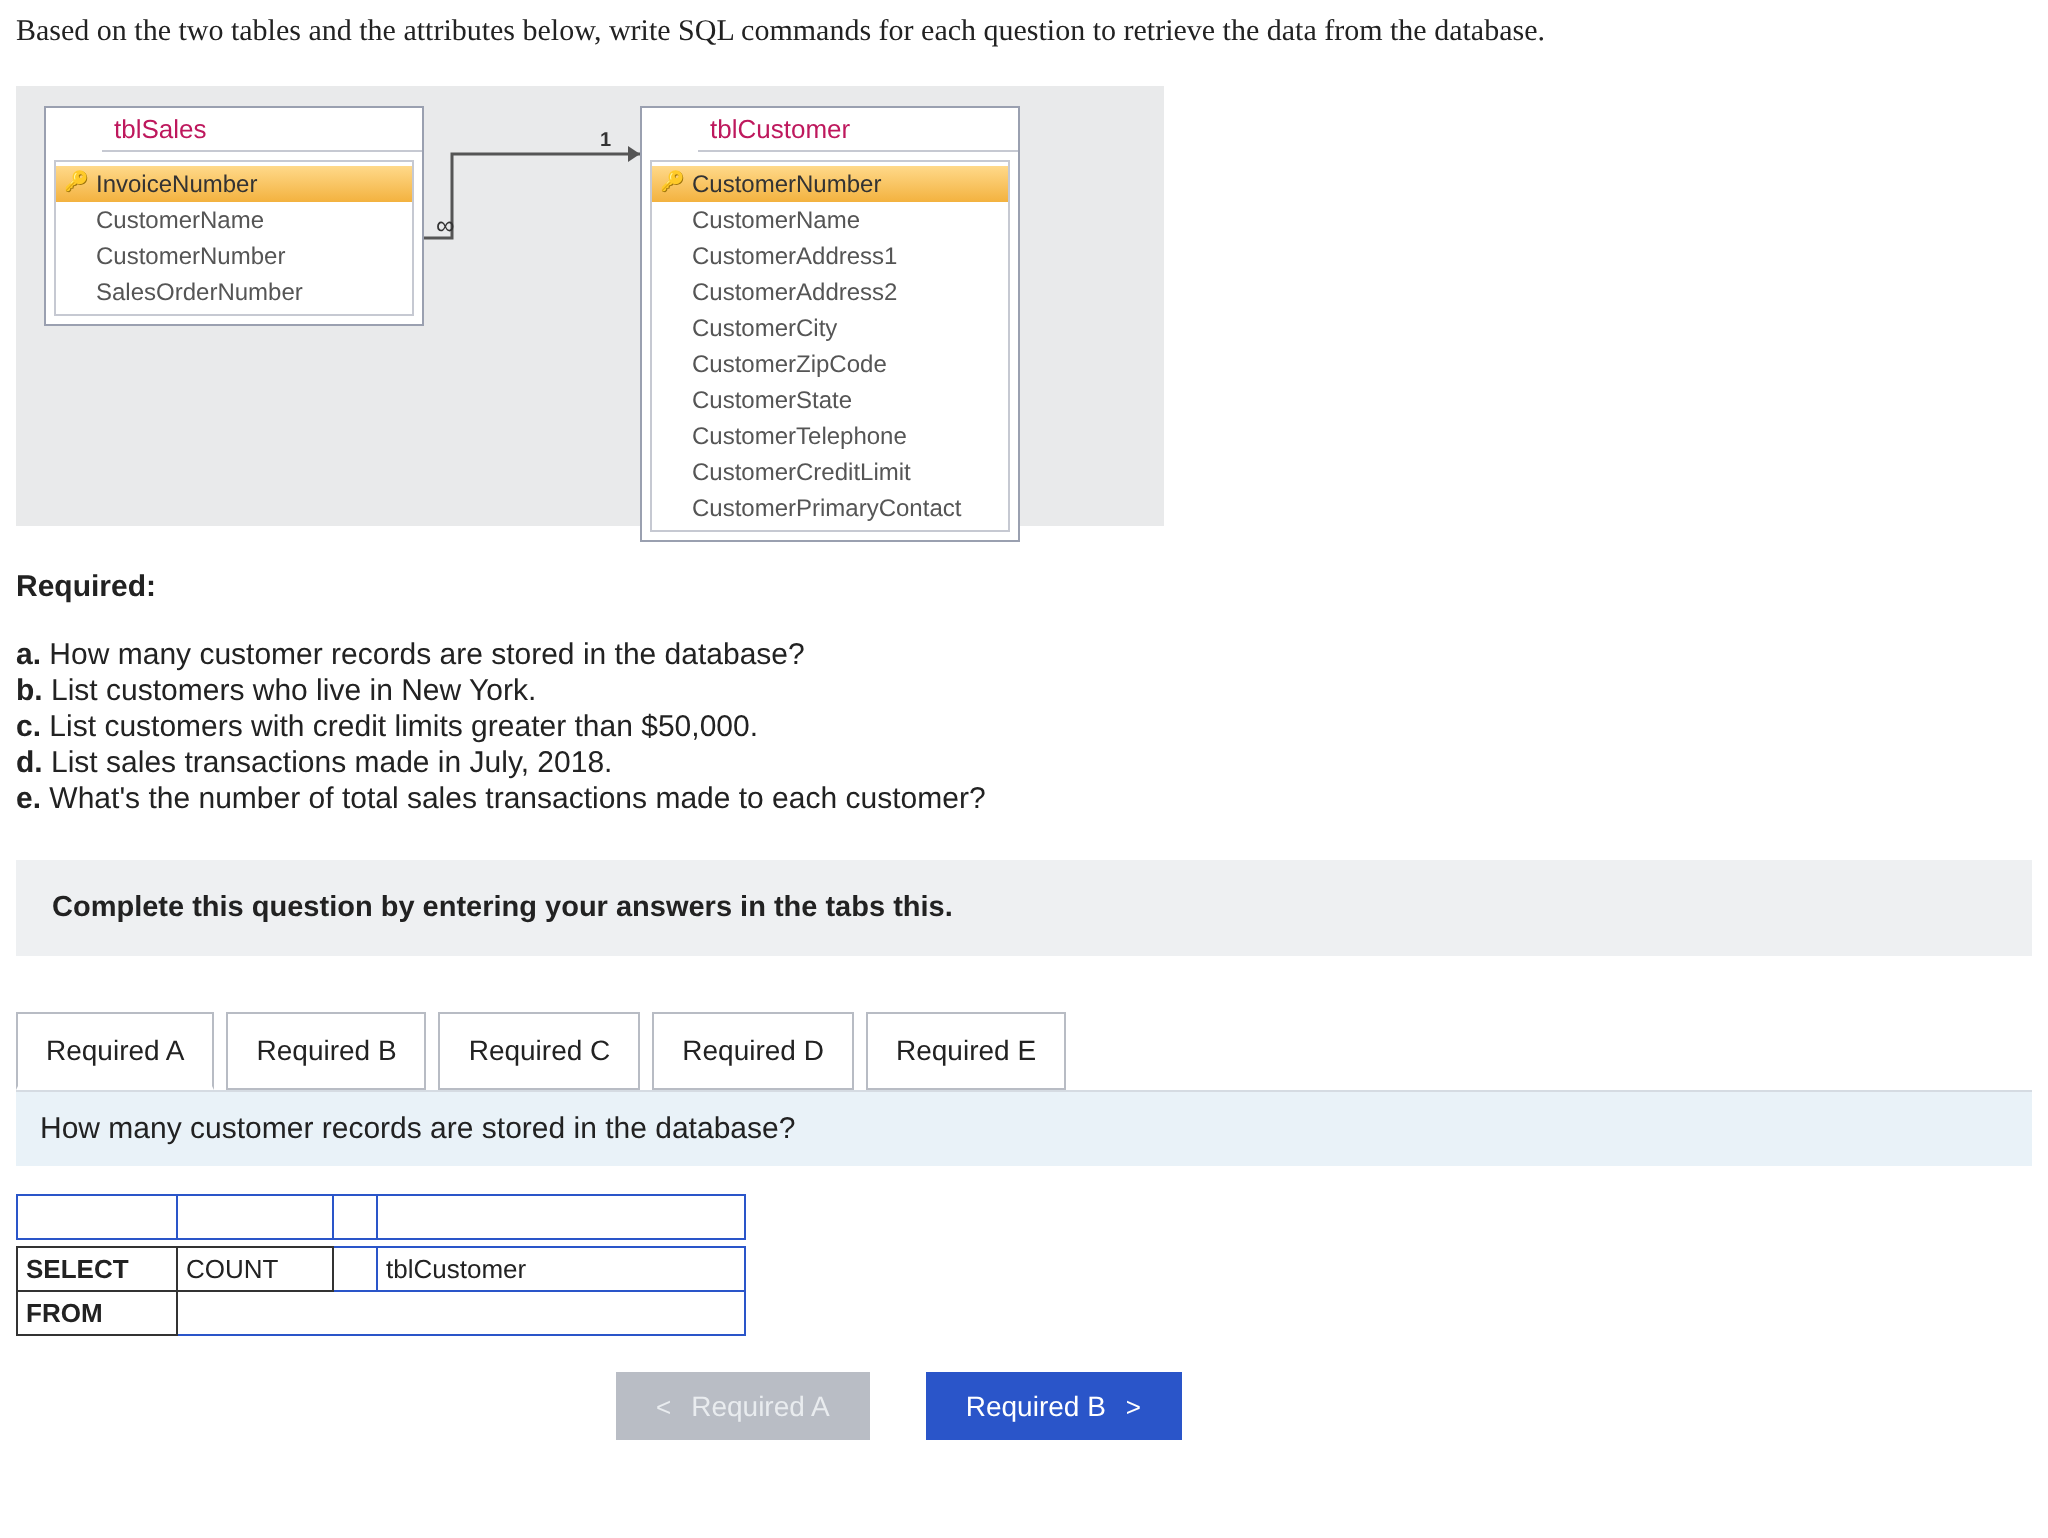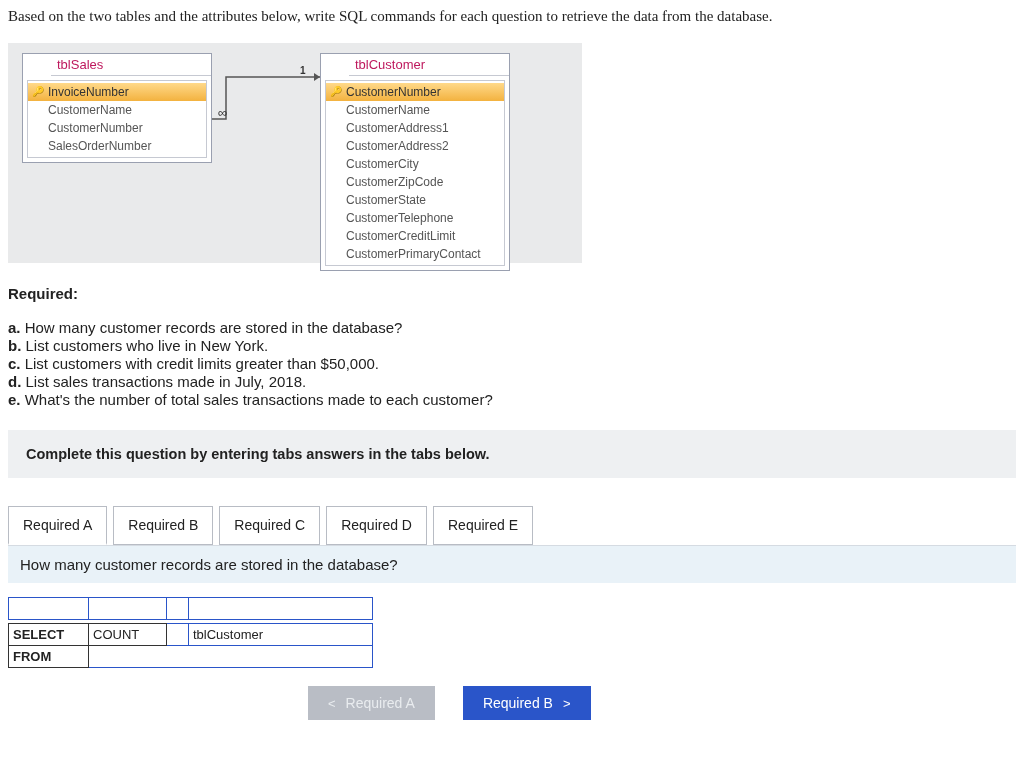--- a/index.html
+++ b/index.html
@@ -94,21 +94,21 @@
 
 <div class="required-block">
   <div class="hdr">Required:</div>
   <div class="req-line"><span class="lead">a.</span><span> How many customer records are stored in the database?</span></div>
   <div class="req-line"><span class="lead">b.</span><span> List customers who live in New York.</span></div>
   <div class="req-line"><span class="lead">c.</span><span> List customers with credit limits greater than $50,000.</span></div>
   <div class="req-line"><span class="lead">d.</span><span> List sales transactions made in July, 2018.</span></div>
   <div class="req-line"><span class="lead">e.</span><span> What's the number of total sales transactions made to each customer?</span></div>
 </div>
 
-<div class="instruction-bar">Complete this question by entering tabs answers in the tabs below.</div>
+<div class="instruction-bar">Complete this question by entering your answers in the tabs this.</div>
 
 <div class="tabs-row">
   <div class="tab active">Required A</div>
   <div class="tab">Required B</div>
   <div class="tab">Required C</div>
   <div class="tab">Required D</div>
   <div class="tab">Required E</div>
 </div>
 
 <div class="question-bar">How many customer records are stored in the database?</div>

